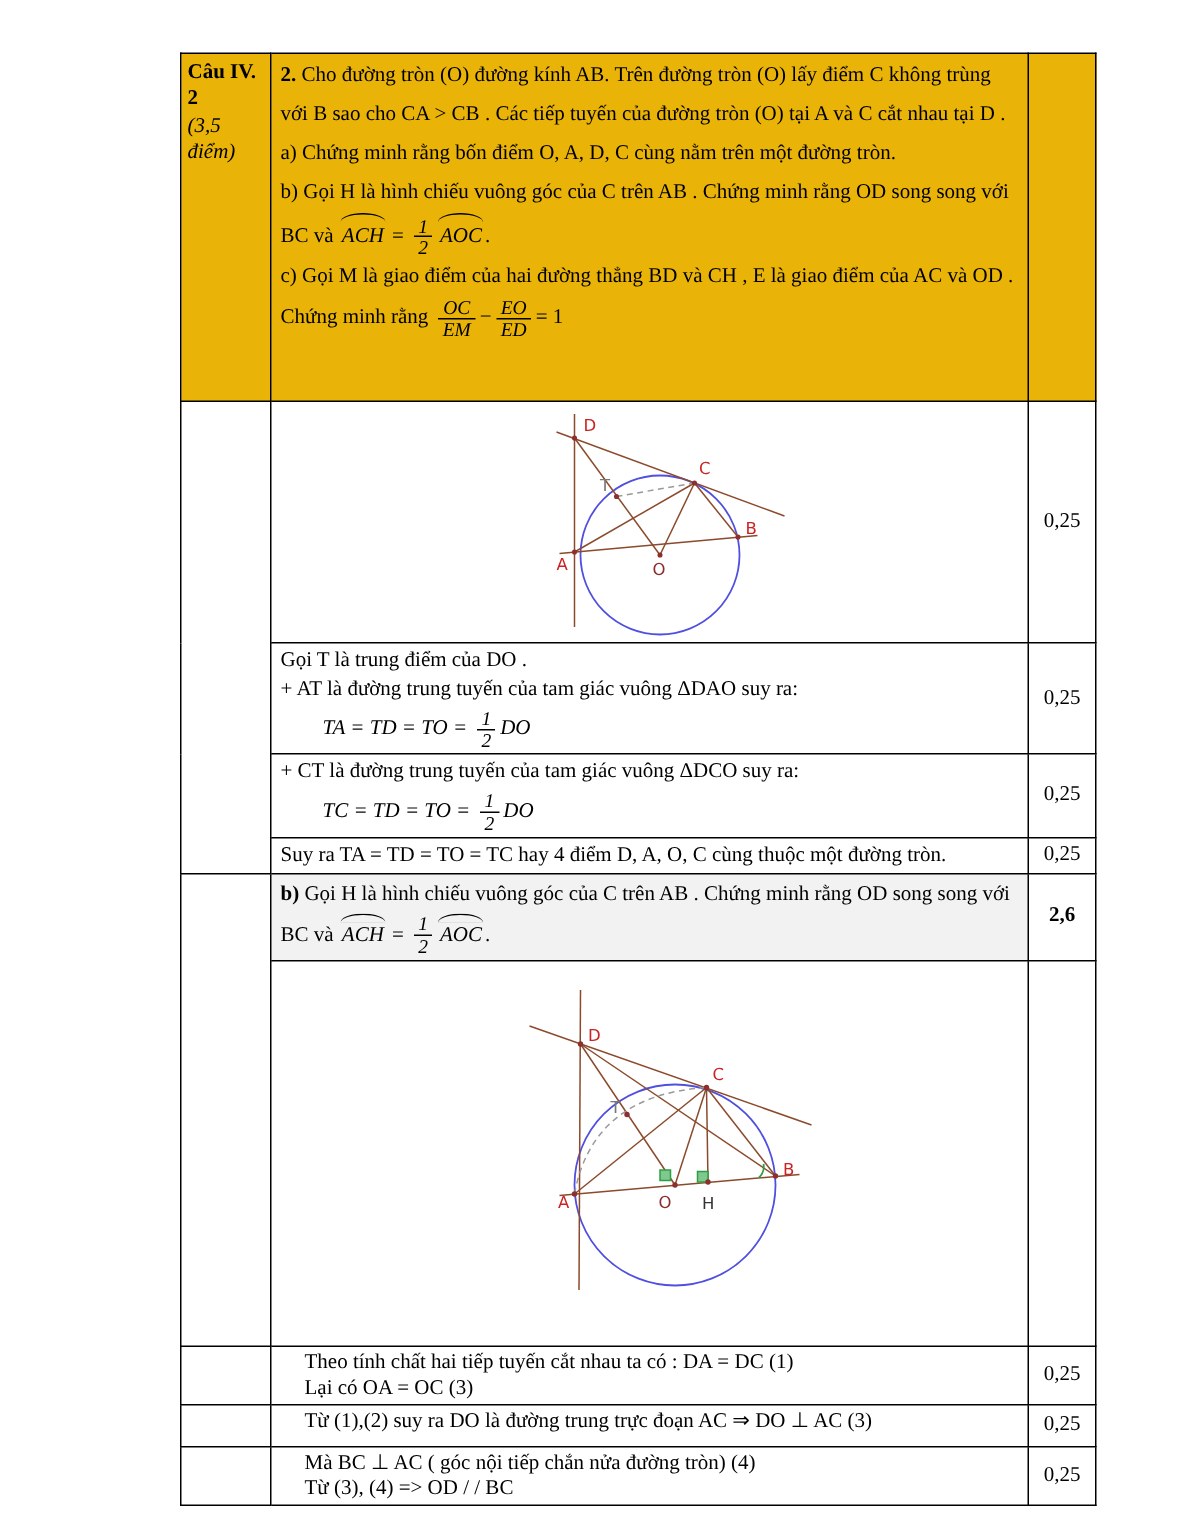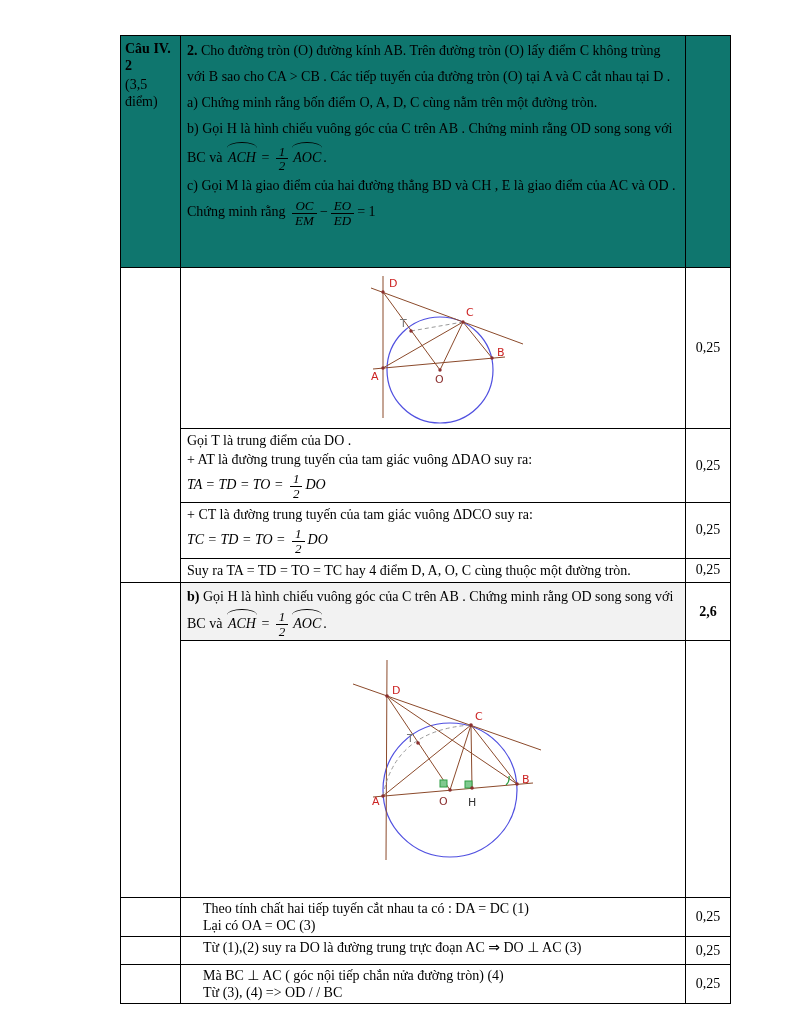--- a/index.html
+++ b/index.html
@@ -1,30 +1,30 @@
 <!DOCTYPE html>
 <html><head>
 <meta charset="utf-8">
 <style>
   html,body{margin:0;padding:0;background:#fff;}
   body{width:792px;height:1024px;font-family:"Liberation Serif",serif;color:#000;}
   .sheet{position:relative;width:792px;height:1024px;background:#fff;overflow:hidden;}
   table.main{position:absolute;left:120px;top:35px;width:610px;border-collapse:collapse;table-layout:fixed;}
   td{border:1px solid #000;vertical-align:top;padding:2px 6px;font-size:14px;}
-  td.hdr-bg{background:#0f766e;}
+  td.hdr-bg{background:#eab308;}
   td.sub-bg{background:#f2f2f2;}
   td.pts{text-align:center;vertical-align:middle;font-size:14px;padding:2px 2px;margin-top:30px;}
   .bold{font-weight:bold;}
   .label-cell{padding:4px 4px;}
   .qtitle{font-weight:bold;line-height:17px;}
-  .qpoints{line-height:17px;margin-top:2px;}
+  .qpoints{font-style:italic;line-height:17px;margin-top:2px;}
   .prob p{margin:0;line-height:26px;}
   .sol div{line-height:19px;}
   .solb div{line-height:17px;margin-left:16px;}
-  .eqline{font-style:italic;margin-top:3px;}
+  .eqline{font-style:italic;margin-top:3px;margin-left:28px;}
   .frac{display:inline-block;vertical-align:middle;text-align:center;font-style:italic;line-height:1.05;font-size:13px;margin:0 3px;}
   .frac .num{display:block;border-bottom:1px solid #000;padding:0 3px;}
   .frac .den{display:block;padding:0 3px;}
   .overarc{font-style:italic;position:relative;display:inline-block;padding:3px 2px 0 2px;}
   .overarc::before{content:"";position:absolute;left:1px;right:1px;top:0;height:5px;
     border-top:1.2px solid #000;border-radius:50% 50% 0 0 / 100% 100% 0 0;}
   .figcell{text-align:center;vertical-align:middle;}
   svg{display:block;margin:0 auto;}
   .figlabel{font-family:"DejaVu Sans",sans-serif;font-size:11px;}
   .lab-red{fill:#cc2222;}

